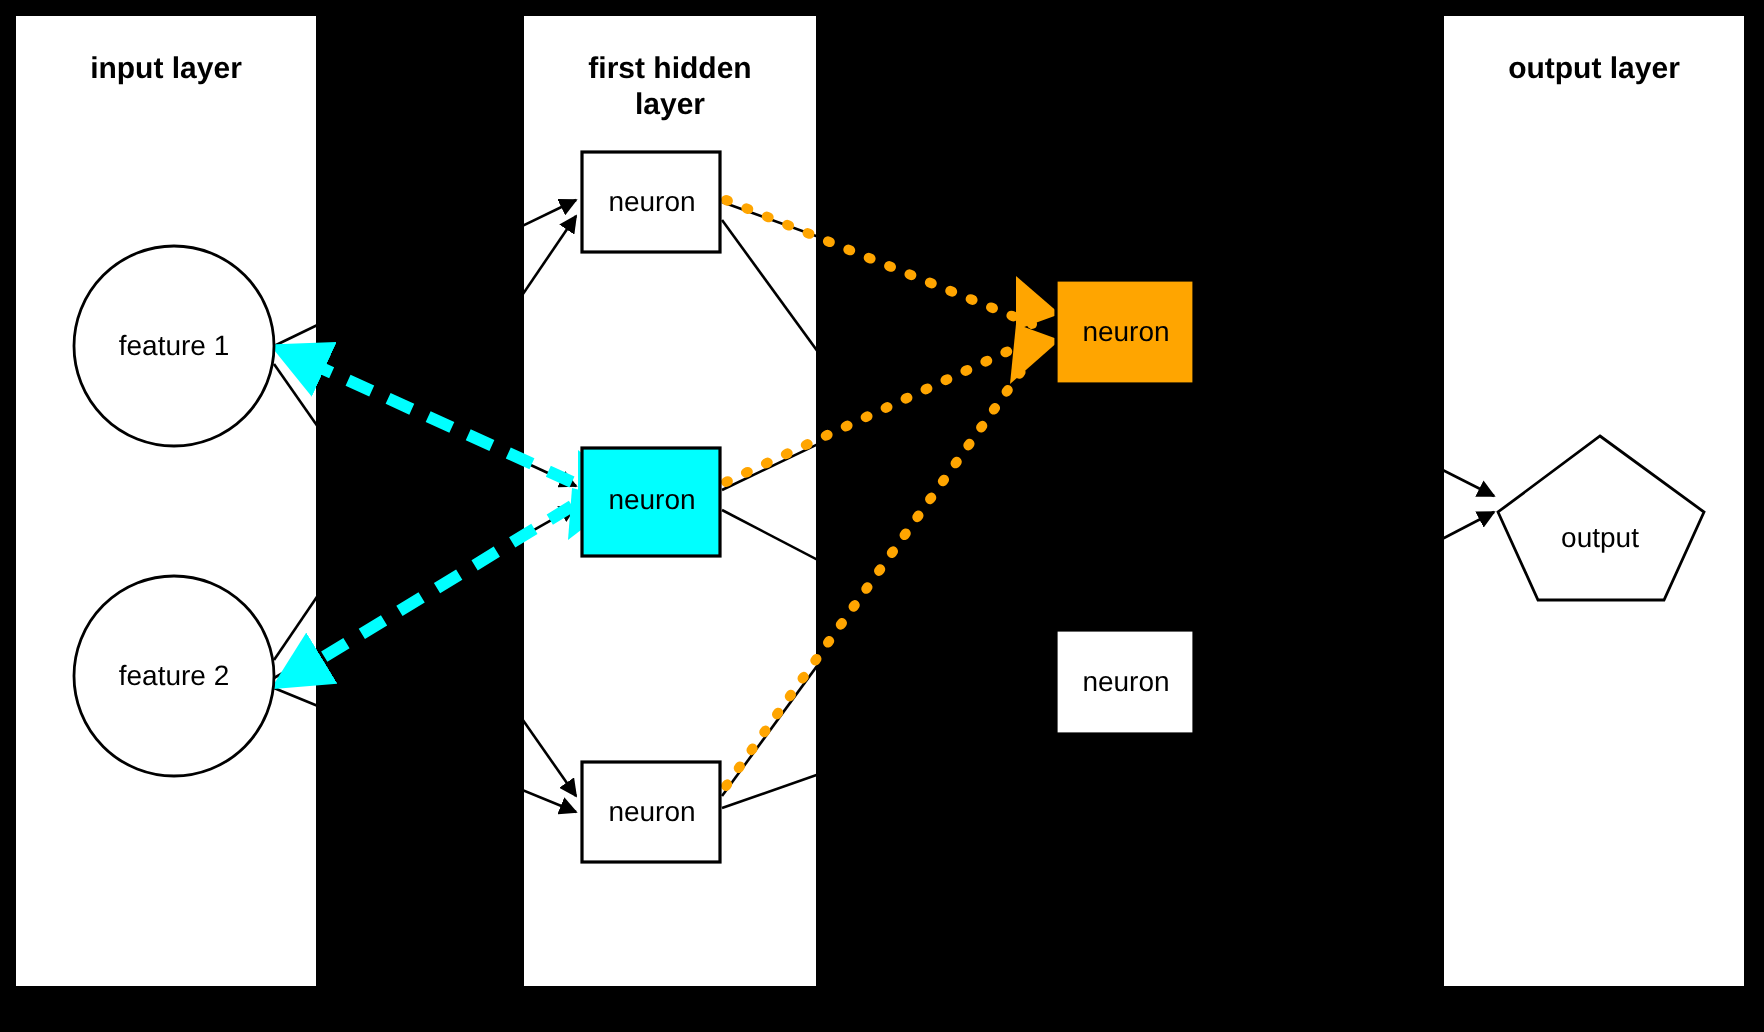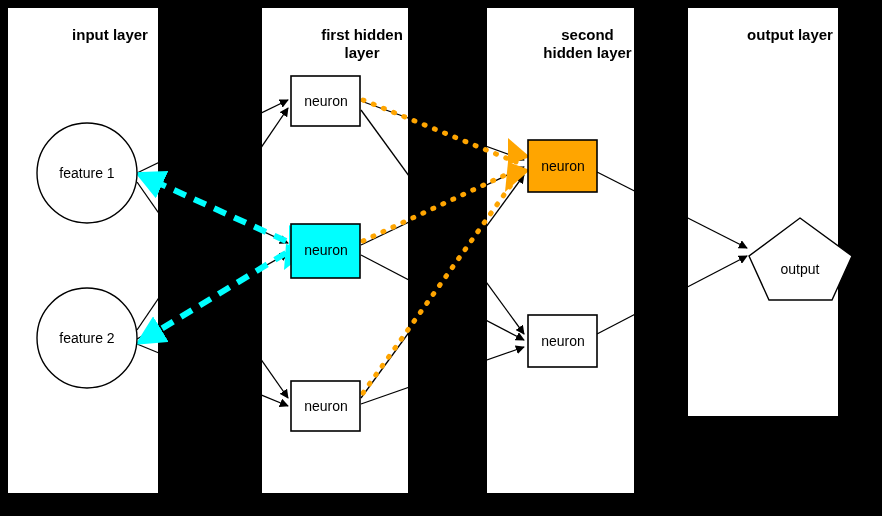--- a/index.html
+++ b/index.html
@@ -25,21 +25,20 @@
     width: 100%;
     text-align: center;
     font-family: "Liberation Sans", sans-serif;
     font-weight: bold;
     font-size: 15px;
     color: #000000;
     line-height: 18px;
     top: 18px;
     left: 0;
     white-space: pre-line;
-    margin-left: 27px;
   }
   svg.overlay {
     position: absolute;
     top: 0;
     left: 0;
     width: 882px;
     height: 516px;
     pointer-events: none;
   }
   .node-label {
@@ -90,26 +89,22 @@
 
   <div class="layer-panel" style="left:8px; top:8px; width:150px; height:485px;">
     <div class="layer-title">input layer</div>
   </div>
 
   <div class="layer-panel" style="left:262px; top:8px; width:146px; height:485px;">
     <div class="layer-title">first hidden
 layer</div>
   </div>
 
-  <div class="layer-panel" style="left:487px; top:8px; width:147px; height:485px;">
-    <div class="layer-title">second
-hidden layer</div>
-  </div>
 
-  <div class="layer-panel" style="left:688px; top:8px; width:150px; height:408px;">
+  <div class="layer-panel" style="left:722px; top:8px; width:150px; height:485px;">
     <div class="layer-title">output layer</div>
   </div>
 
   <svg class="overlay" viewBox="0 0 882 516">
     <defs>
       <marker id="arrow-black" viewBox="0 0 10 10" refX="9" refY="5" markerWidth="7" markerHeight="7" orient="auto-start-reverse">
         <path d="M 0 0 L 10 5 L 0 10 z" fill="#000000"></path>
       </marker>
       <marker id="arrow-cyan" viewBox="0 0 10 10" refX="7" refY="5" markerWidth="5" markerHeight="5" orient="auto-start-reverse">
         <path d="M 0 0 L 10 5 L 0 10 z" fill="#00ffff"></path>

